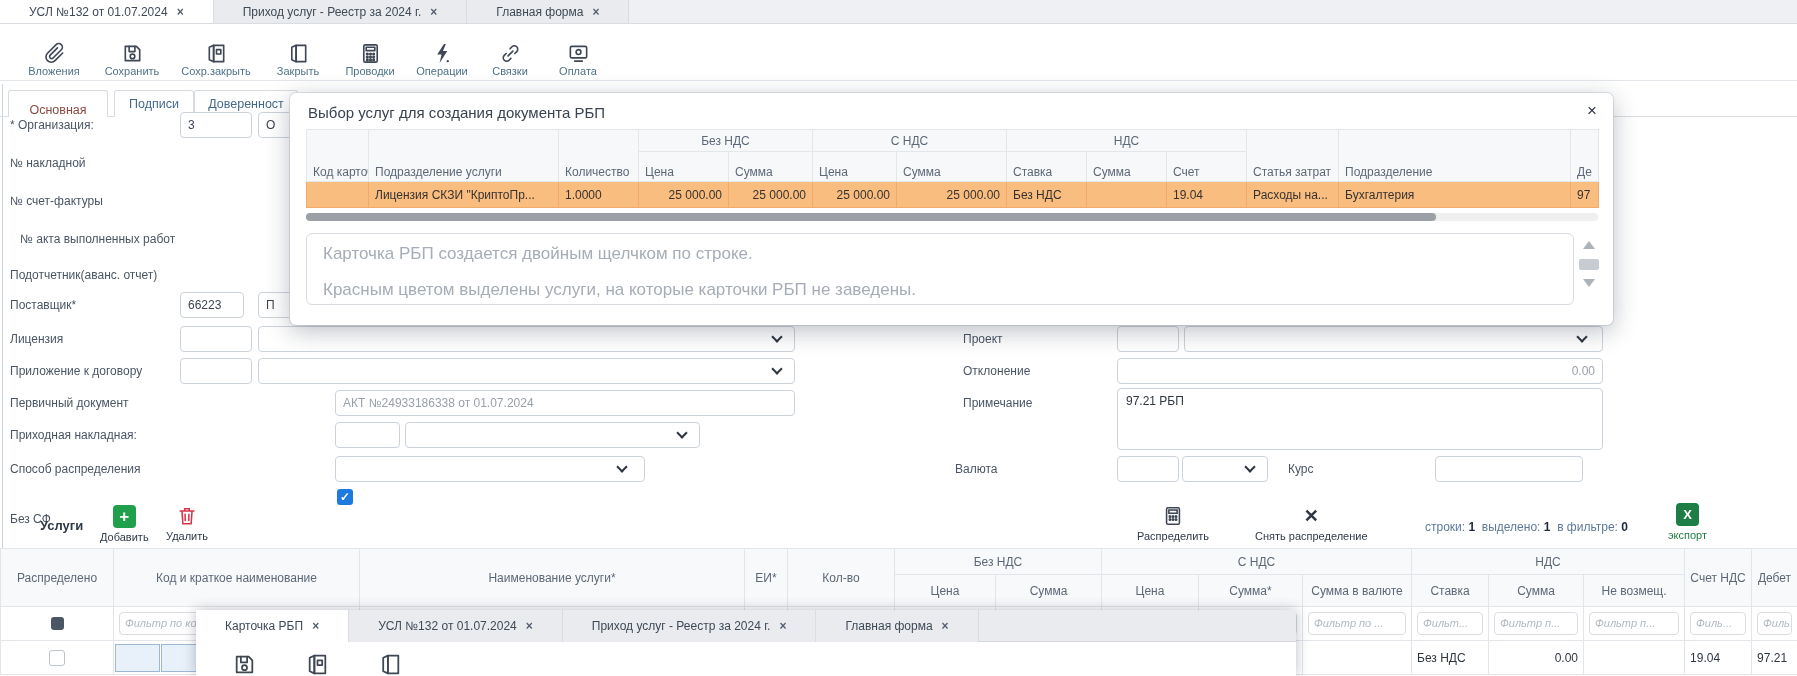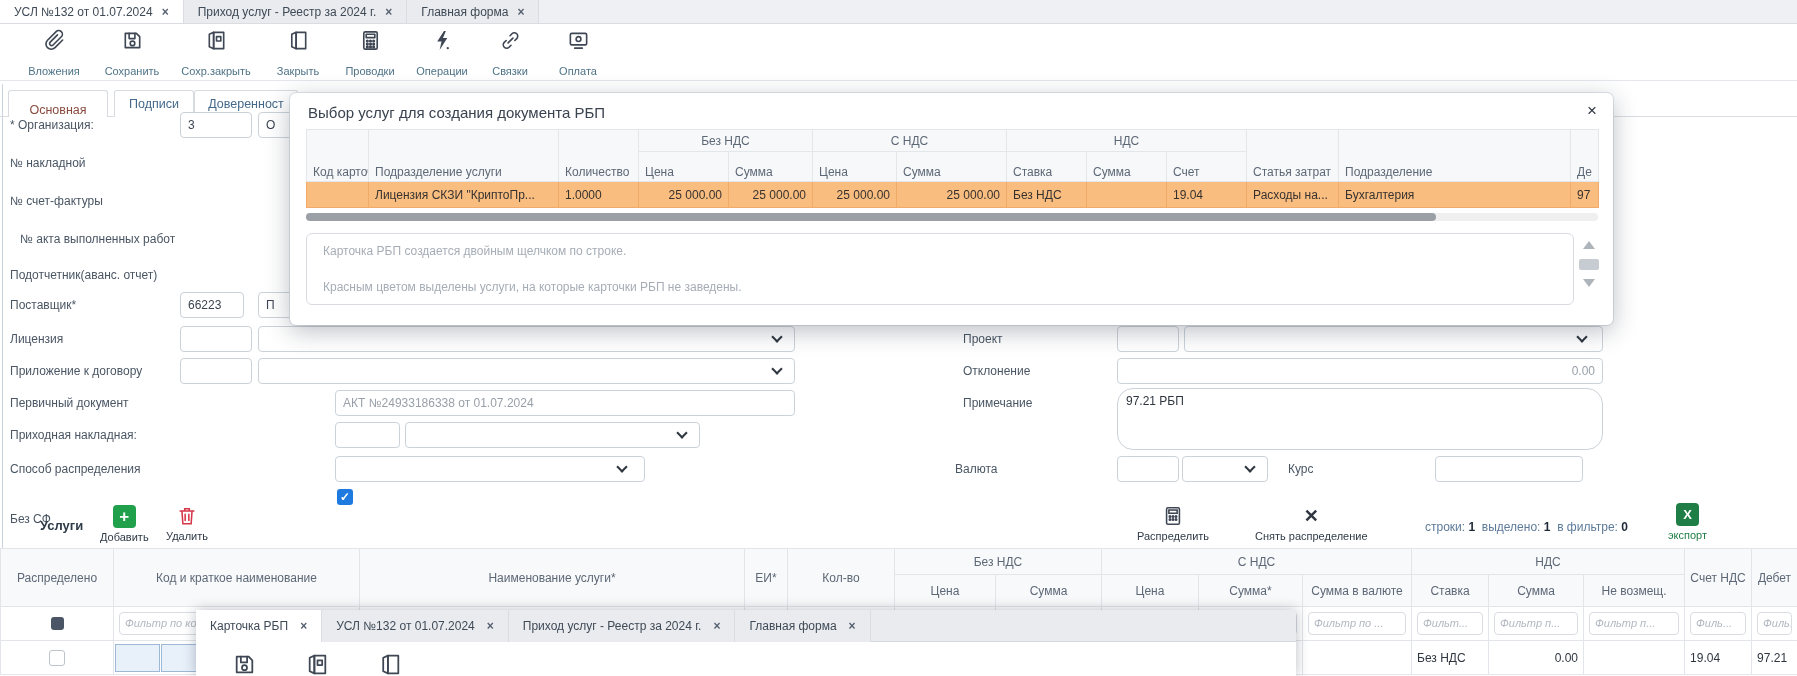--- a/index.html
+++ b/index.html
@@ -1,59 +1,59 @@
 <!DOCTYPE html>
 <html><head>
 <meta charset="utf-8">
 <style>
   * { margin:0; padding:0; box-sizing:border-box; }
   body { background:#fff; font-family:"Liberation Sans", sans-serif; }
   .screen { position:relative; width:1797px; height:676px; overflow:hidden; background:#fff; color:#3c4450; }
 
   
   .tabbar { position:absolute; left:0; top:0; width:1797px; height:24px; background:#eef0f3; border-bottom:1px solid #d9dde2; display:flex; }
-  .tab { display:flex; align-items:center; gap:9px; padding:0 14px; font-size:12px; color:#3f4a57; background:#e9ebee; border-right:1px solid #d9dde2; cursor:default; white-space:nowrap; }
+  .tab { display:flex; align-items:center; gap:9px; padding:0 29px; font-size:12px; color:#3f4a57; background:#e9ebee; border-right:1px solid #d9dde2; cursor:default; white-space:nowrap; }
   .tab.active { background:#ffffff; }
   .tab .x { color:#566070; font-size:12px; font-weight:bold; }
 
   
   .toolbar { position:absolute; left:0; top:24px; width:1797px; height:57px; background:#fff; border-bottom:1px solid #e3e6ea; }
-  .tbtn { position:absolute; top:5px; height:48px; width:92px; display:flex; flex-direction:column; align-items:center; justify-content:space-between; color:#3f4754; }
+  .tbtn { position:absolute; top:5px; height:48px; width:92px; display:flex; flex-direction:column; align-items:center; justify-content:flex-end; color:#3f4754; }
   .tbtn svg { width:23px; height:23px; stroke:#3f4754; fill:none; stroke-width:1.7; stroke-linecap:round; stroke-linejoin:round; }
   .tb-label { font-size:11px; color:#4f7387; white-space:nowrap; }
 
   
   .ftab { position:absolute; top:90px; height:27px; display:flex; align-items:center; justify-content:center; font-size:12.5px; color:#44698a; background:#fff; border:1px solid #d7dbe0; border-bottom:none; border-radius:3px 3px 0 0; }
   .ftab.active { color:#8a4a3f; z-index:3;align-items:flex-end; }
   .hline { position:absolute; background:#d9dde2; }
 
   
   .flabel { position:absolute; font-size:12px; color:#4a5664; white-space:nowrap; }
   .input { position:absolute; height:26px; background:#fff; border:1px solid #ccd2d9; border-radius:4px; font-size:12px; color:#3c4450; line-height:24px; padding:0 7px; overflow:hidden; white-space:nowrap; }
   .input.gray { color:#99a0a9; }
   .input.num { text-align:right; }
   .chev { position:absolute; width:8px; height:8px; border-right:2px solid #2f3640; border-bottom:2px solid #2f3640; transform:rotate(45deg); }
   .cbx { position:absolute; width:16px; height:16px; border-radius:3px; }
   .cbx.checked { background:#1f7ae0; color:#fff; font-size:12px; font-weight:bold; text-align:center; line-height:16px; }
   .cbx.empty { background:#fff; border:1px solid #bdc4cc; }
-  .tarea { position:absolute; background:#fff; border:1px solid #ccd2d9; border-radius:16px; font-size:12px; color:#2f3640; padding:5px 8px; }
+  .tarea { position:absolute; background:#fff; border:1px solid #ccd2d9; border-radius:4px; font-size:12px; color:#2f3640; padding:5px 8px; }
 
   
   .modal { position:absolute; left:290px; top:93px; width:1323px; height:232px; background:#fff; border-radius:6px; box-shadow:0 6px 24px rgba(30,40,60,.30), 0 0 0 1px #e3e6ea; z-index:30; }
   .m-title { position:absolute; left:18px; top:11px; font-size:15px; color:#3a4350; }
   .m-close { position:absolute; right:16px; top:8px; font-size:17px; color:#2f3640; cursor:default; }
   table.mtab { position:absolute; left:16px; top:36px; border-collapse:collapse; table-layout:fixed; width:1292px; font-size:12px; }
   table.mtab th { background:#f7f8f9; border:1px solid #e4e7ea; color:#5d6877; font-weight:normal; text-align:left; vertical-align:bottom; padding:2px 6px; overflow:hidden; white-space:nowrap; }
   table.mtab th.grp { text-align:center; vertical-align:middle; height:22px; }
   table.mtab td { border:1px solid #f0aa6a; background:#f9bd80; color:#37322e; padding:2px 6px; height:26px; overflow:hidden; white-space:nowrap; }
   table.mtab td.num { text-align:right; }
   .m-scrolltrack { position:absolute; left:16px; top:120px; width:1292px; height:8px; background:#efefef; border-radius:4px; }
   .m-scrollthumb { position:absolute; left:0; top:0; width:1130px; height:8px; background:#9aa0a6; border-radius:4px; }
   .m-notes { position:absolute; left:16px; top:140px; width:1268px; height:72px; border:1px solid #d8dbe0; border-radius:6px; }
-  .m-note { position:absolute; left:16px; font-size:12px; color:#a6adb6; white-space:nowrap; }
+  .m-note { position:absolute; left:16px; font-size:17px; color:#a6adb6; white-space:nowrap; }
   .m-arrow { position:absolute; width:0; height:0; border-left:6px solid transparent; border-right:6px solid transparent; }
   .m-arrow.up { border-bottom:8px solid #aeb4bb; }
   .m-arrow.dn { border-top:8px solid #aeb4bb; }
   .m-vthumb { position:absolute; width:20px; height:11px; background:#c7ccd2; border-radius:2px; }
 
   
   .svc-title { position:absolute; font-size:13px; font-weight:bold; color:#2f3a47; }
   .icon-btn { position:absolute; display:flex; flex-direction:column; align-items:center; gap:3px; color:#2f3a47; }
   .icon-btn .lbl { font-size:11px; white-space:nowrap; color:#2f3a47; }
   .sq { width:23px; height:23px; border-radius:4px; color:#fff; font-size:17px; font-weight:bold; display:flex; align-items:center; justify-content:center; }
@@ -64,21 +64,21 @@
   table.stab { position:absolute; left:0; top:548px; border-collapse:collapse; table-layout:fixed; width:1797px; font-size:12px; }
   table.stab th { background:#f8f9fa; border:1px solid #e2e5e9; color:#5d6877; font-weight:normal; text-align:center; padding:1px 4px; overflow:hidden; }
   table.stab td { border:1px solid #e2e5e9; background:#fff; padding:0 5px; height:34px; overflow:hidden; white-space:nowrap; color:#2f3640; }
   .fbox { height:23px; background:#fff; border:1px solid #d9dde2; border-radius:4px; font-size:11px; font-style:italic; color:#b3b9c2; line-height:21px; padding:0 5px; overflow:hidden; white-space:nowrap; }
   .fsquare { width:13px; height:13px; background:#4a5565; border-radius:3px; margin:0 auto; }
   .selcell { position:absolute; width:45px; height:28px; background:#e8f0fa; border:1px solid #9db8d6; z-index:5; }
 
   
   .ovl { position:absolute; left:196px; top:610px; width:1100px; height:66px; background:#fff; z-index:20; box-shadow:0 0 12px rgba(30,40,60,.30); }
   .ovl-tabs { position:absolute; left:0; top:0; width:1100px; height:32px; background:#e9ebee; border-bottom:1px solid #d5d9de; display:flex; }
-  .ovl .tab { height:32px;gap:12px; }
+  .ovl .tab { height:32px; }
   .ovl-icons { position:absolute; top:42px; display:flex; gap:48px; }
   .ovl-icons svg { width:25px; height:25px; stroke:#3f4754; fill:none; stroke-width:1.7; stroke-linecap:round; stroke-linejoin:round; }
 
   .vline { position:absolute; background:#c9d4de; }
 </style>
 </head>
 <body>
 
 <div class="screen">
 

